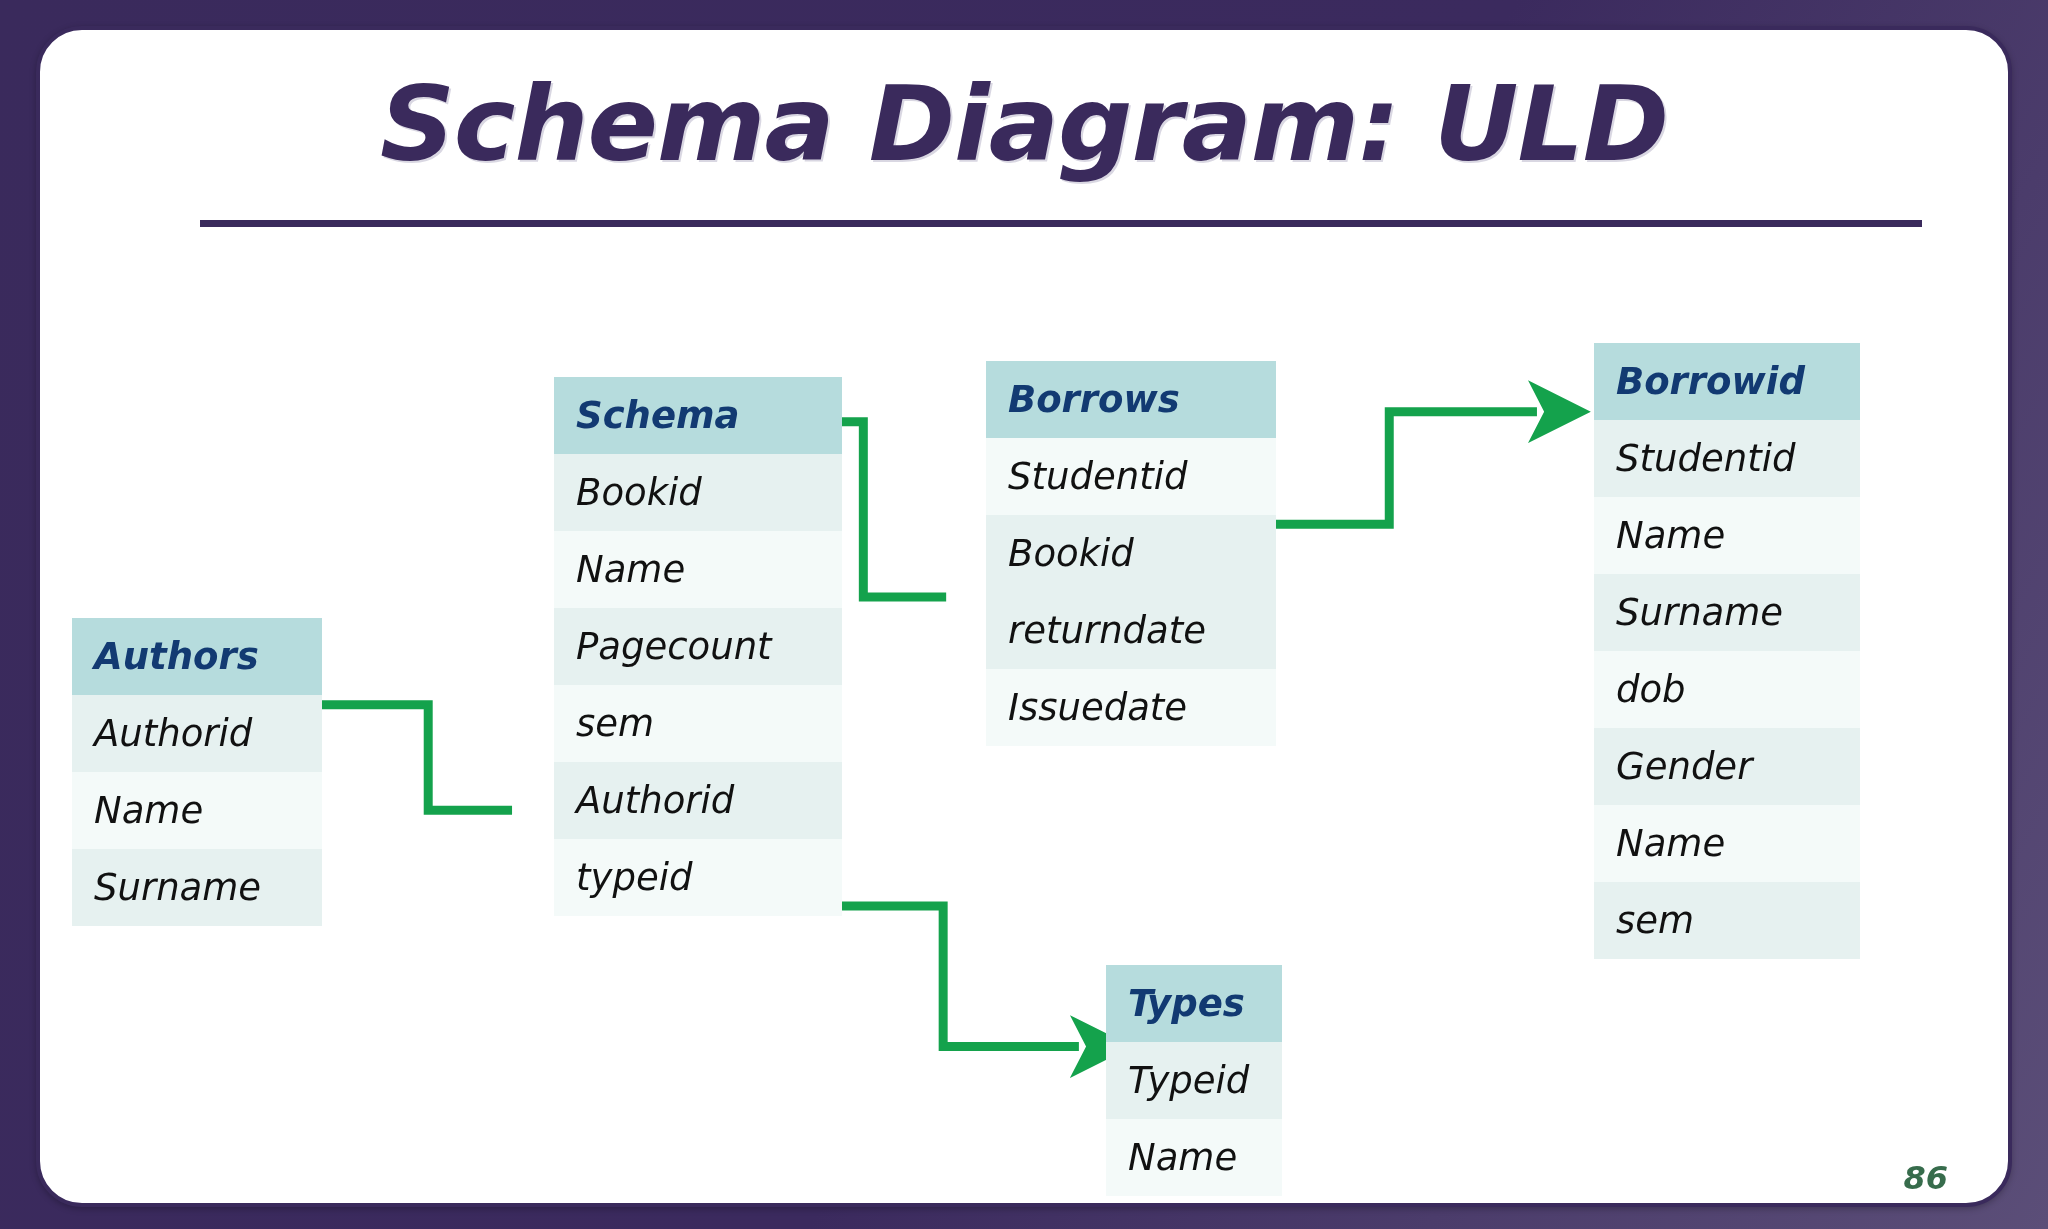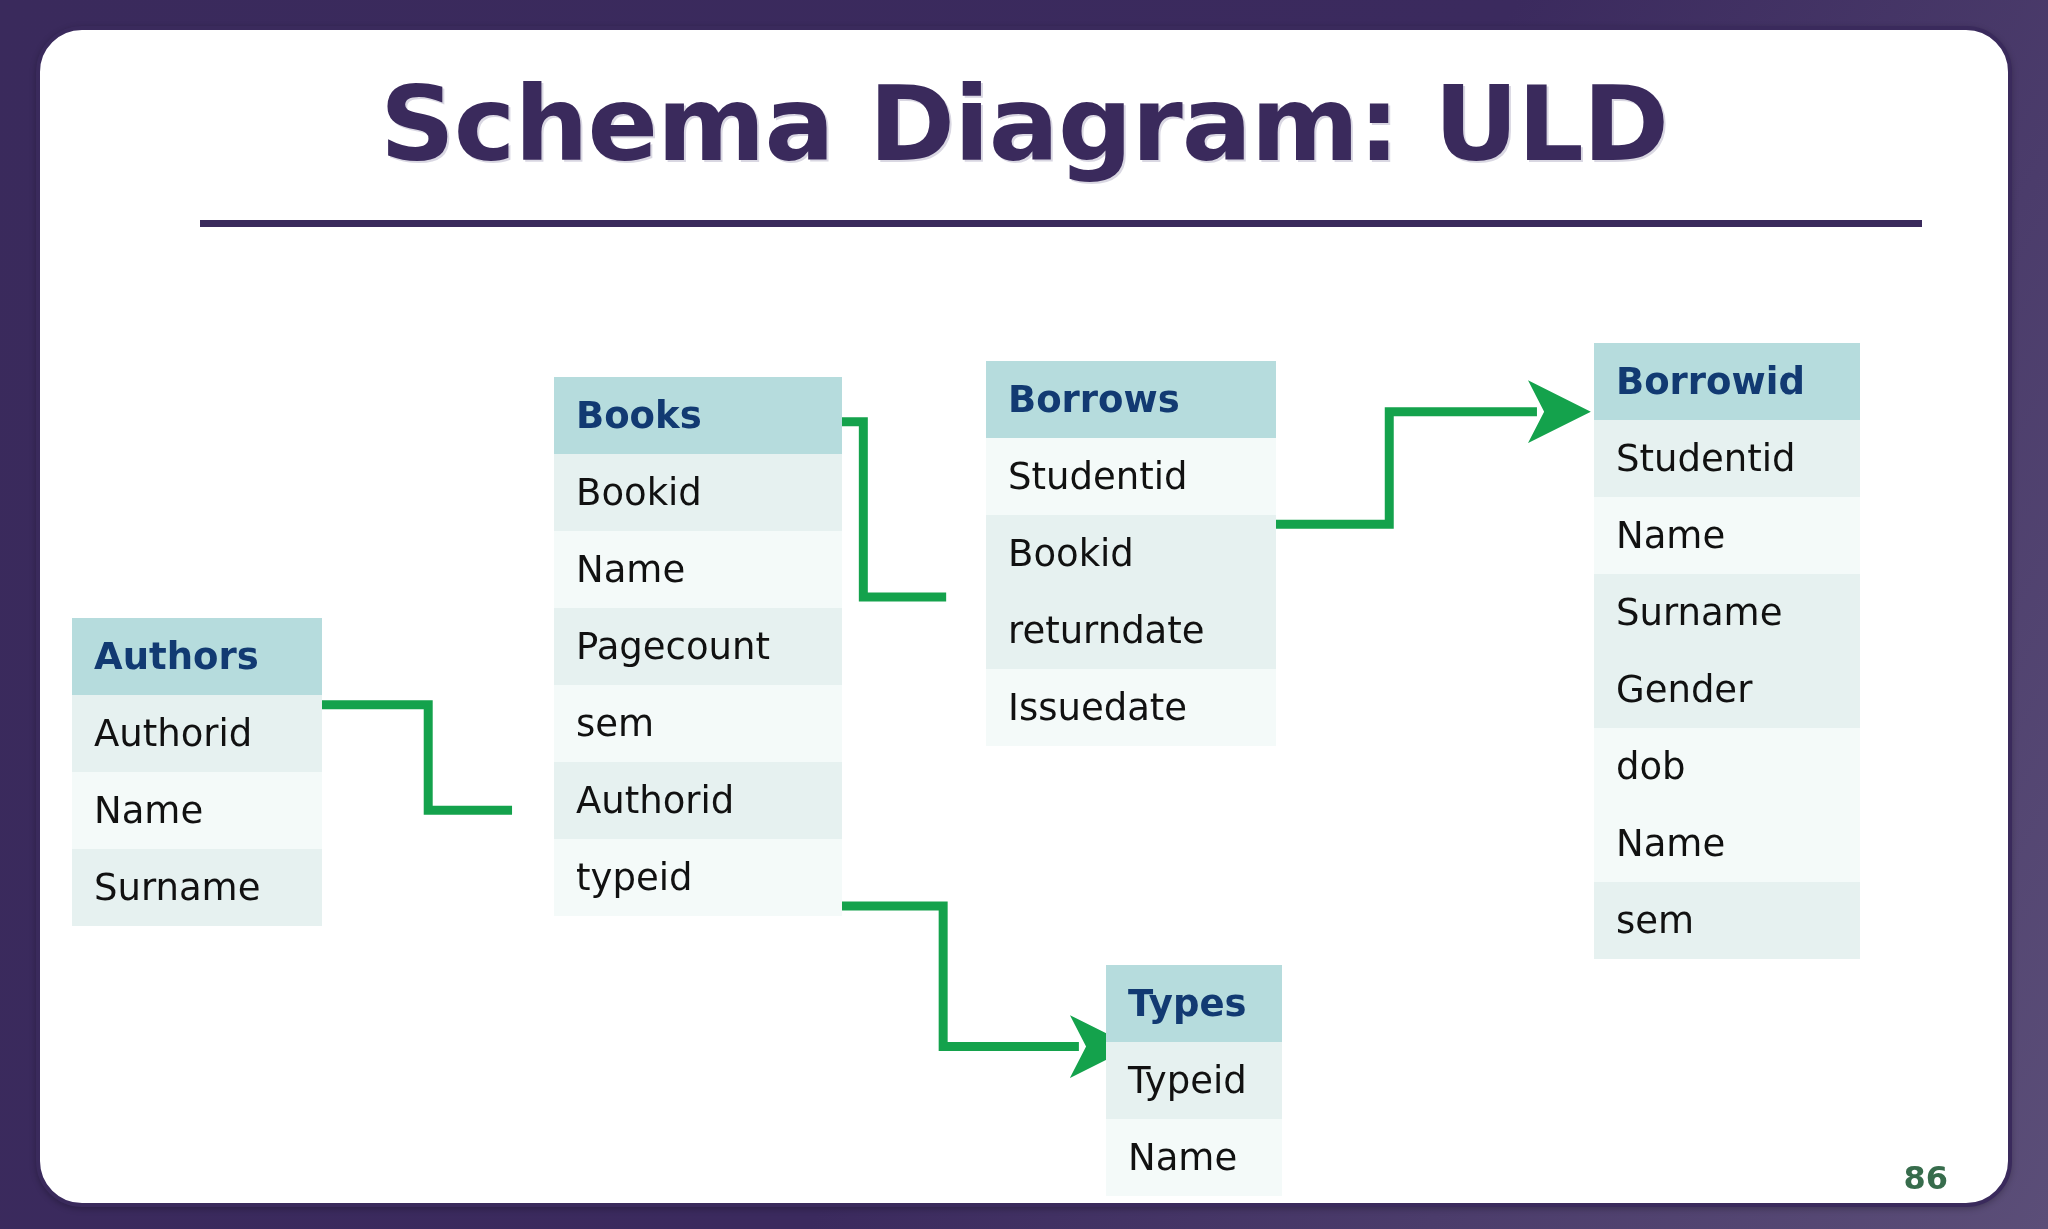--- a/index.html
+++ b/index.html
@@ -14,20 +14,21 @@
     font-family: "DejaVu Sans", sans-serif;
   }
 
   
   #slide {
     position: relative;
     width: 2048px;
     height: 1229px;
     background: linear-gradient(120deg, #3a2a5c 0%, #3b2a5e 55%, #5b4e78 100%);
     overflow: hidden;
+    font-style: italic;
   }
   #slide-inner {
     position: absolute;
     left: 36px;
     top: 26px;
     right: 36px;
     bottom: 22px;
     background: #ffffff;
     border-radius: 46px;
     border: 4px solid #3a2a5c;
@@ -162,21 +163,21 @@
       </svg>
 
       <div class="entity" id="entity-authors">
         <div class="entity-header">Authors</div>
         <div class="entity-field alt-a">Authorid</div>
         <div class="entity-field alt-b">Name</div>
         <div class="entity-field alt-a">Surname</div>
       </div>
 
       <div class="entity" id="entity-books">
-        <div class="entity-header">Books</div>
+        <div class="entity-header">Schema</div>
         <div class="entity-field alt-a">Bookid</div>
         <div class="entity-field alt-b">Name</div>
         <div class="entity-field alt-a">Pagecount</div>
         <div class="entity-field alt-b">sem</div>
         <div class="entity-field alt-a">Authorid</div>
         <div class="entity-field alt-b">typeid</div>
       </div>
 
       <div class="entity" id="entity-borrows">
         <div class="entity-header">Borrows</div>
@@ -190,22 +191,22 @@
         <div class="entity-header">Types</div>
         <div class="entity-field alt-a">Typeid</div>
         <div class="entity-field alt-b">Name</div>
       </div>
 
       <div class="entity" id="entity-students">
         <div class="entity-header">Borrowid</div>
         <div class="entity-field alt-a">Studentid</div>
         <div class="entity-field alt-b">Name</div>
         <div class="entity-field alt-a">Surname</div>
+        <div class="entity-field alt-b">dob</div>
         <div class="entity-field alt-a">Gender</div>
-        <div class="entity-field alt-b">dob</div>
         <div class="entity-field alt-b">Name</div>
         <div class="entity-field alt-a">sem</div>
       </div>
 
       <div id="page-number">86</div>
 
     </div>
   </div>
 </div>
 

